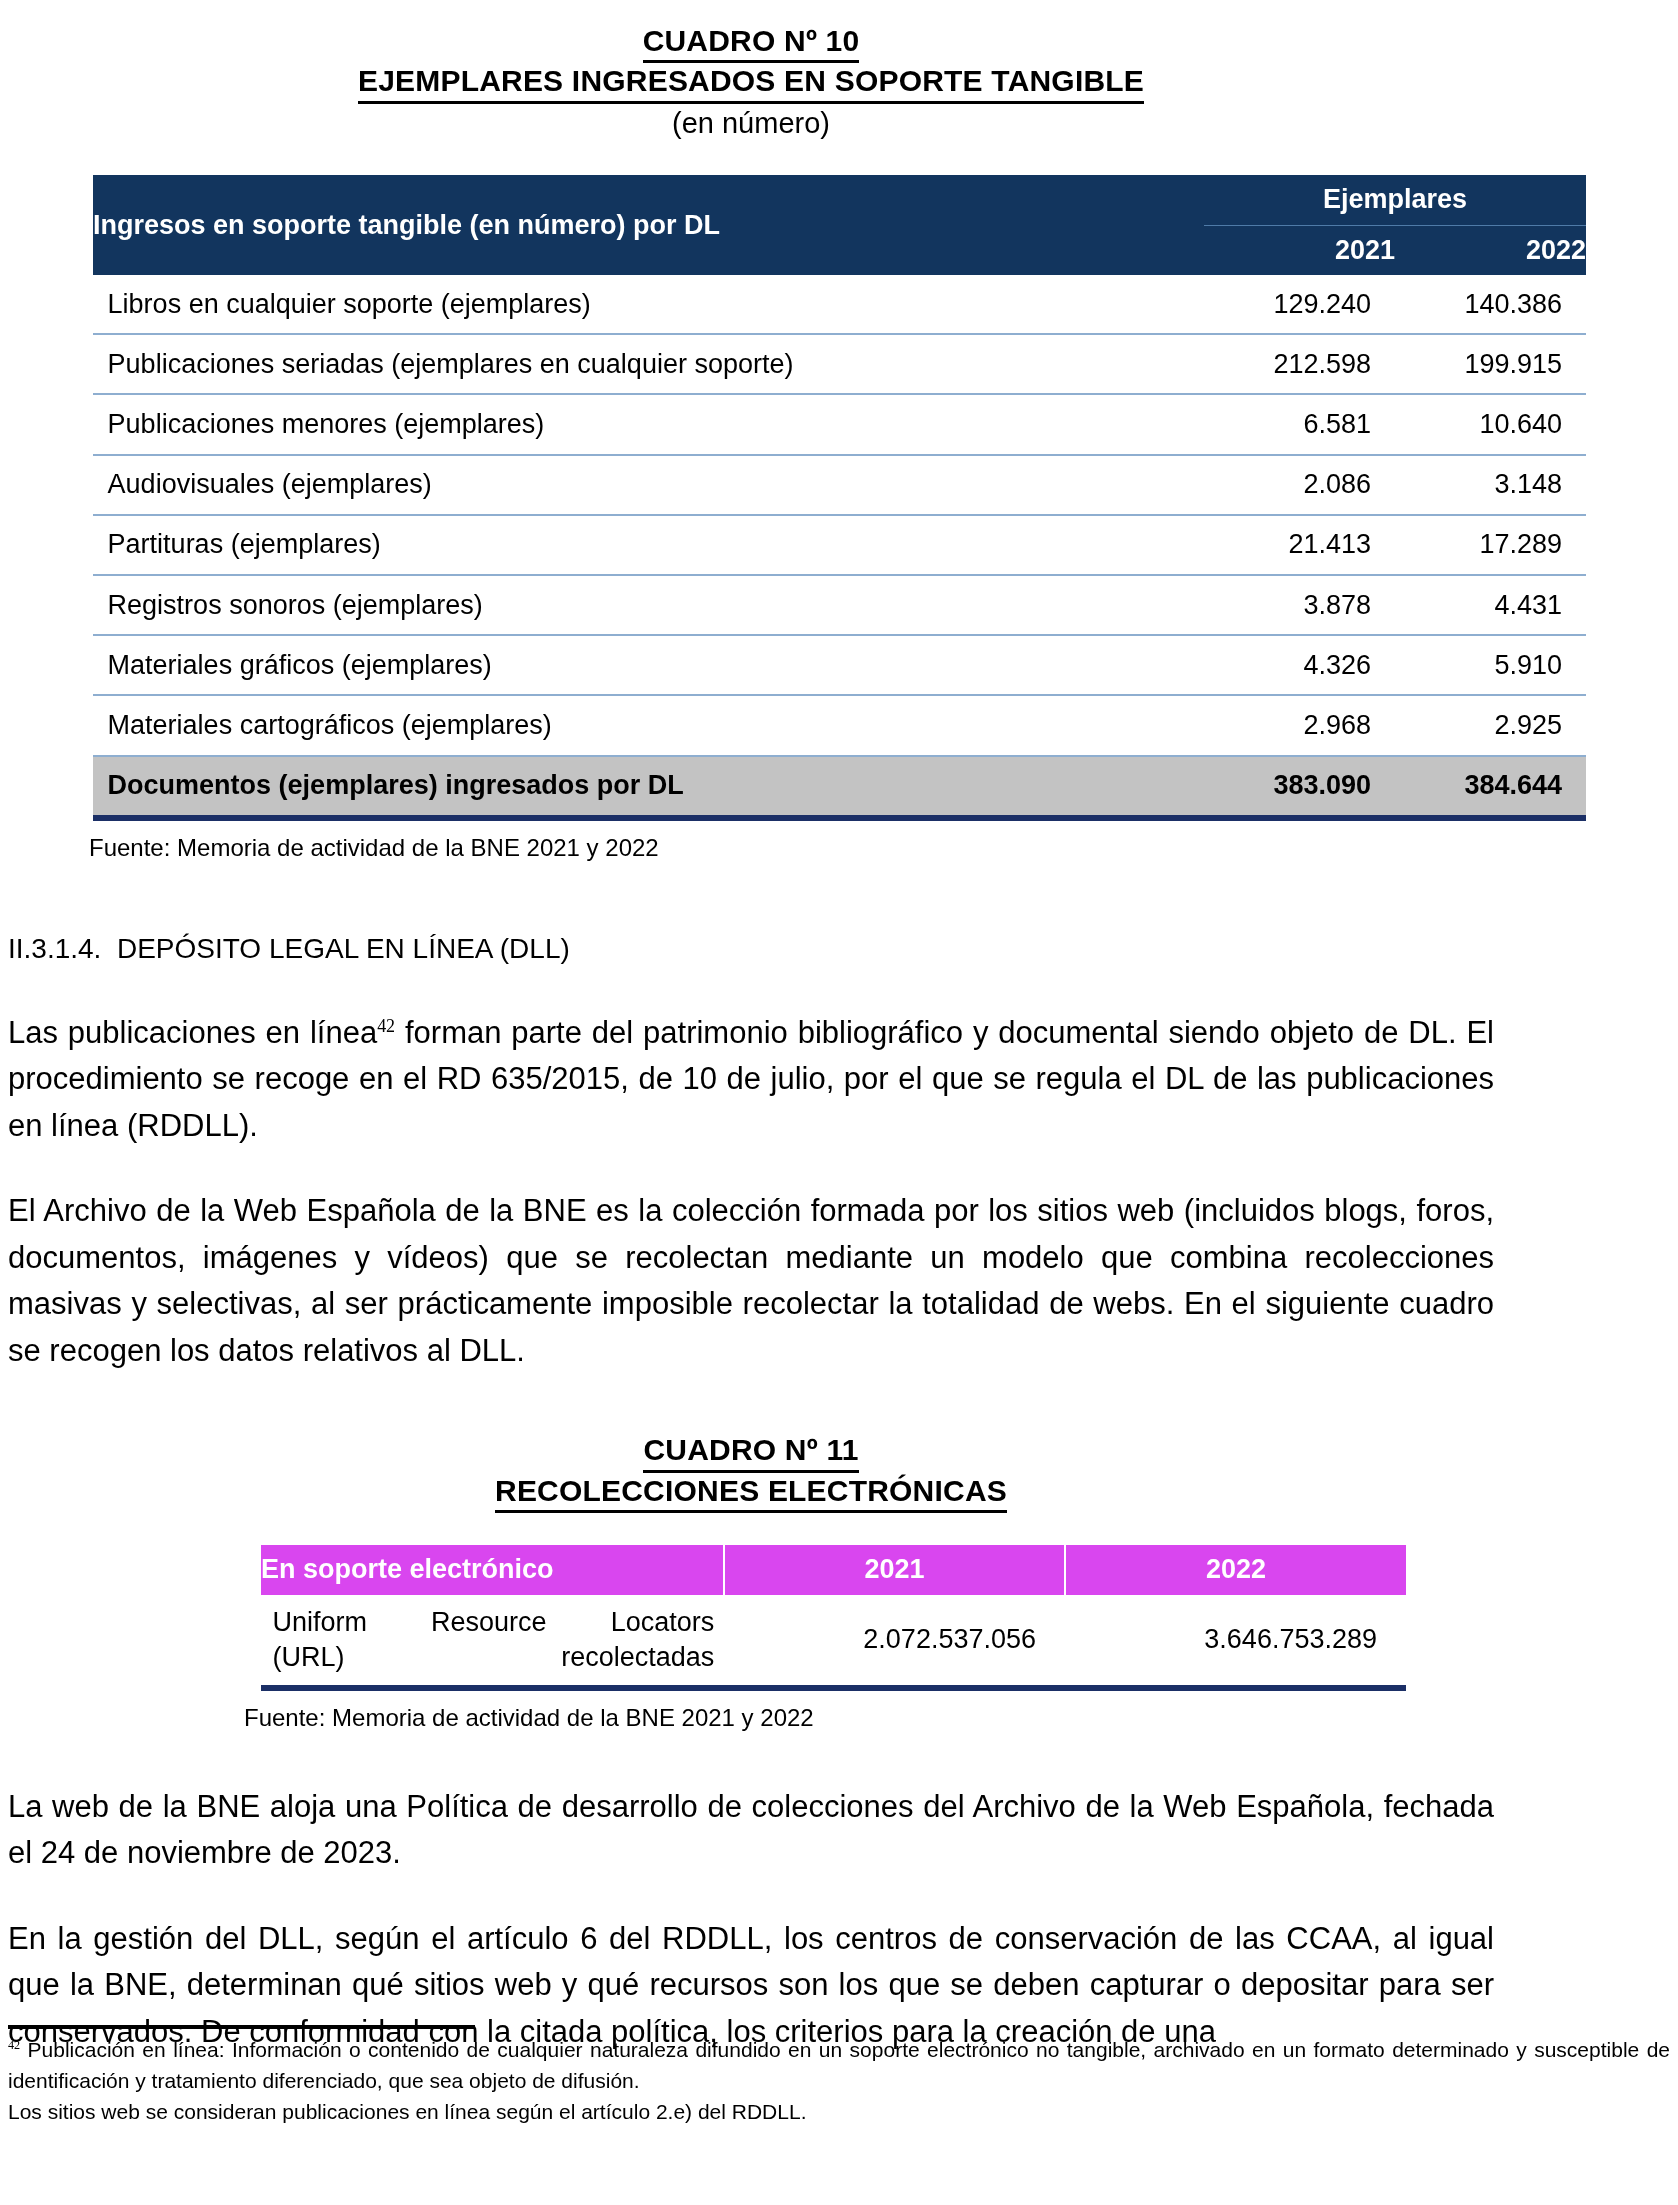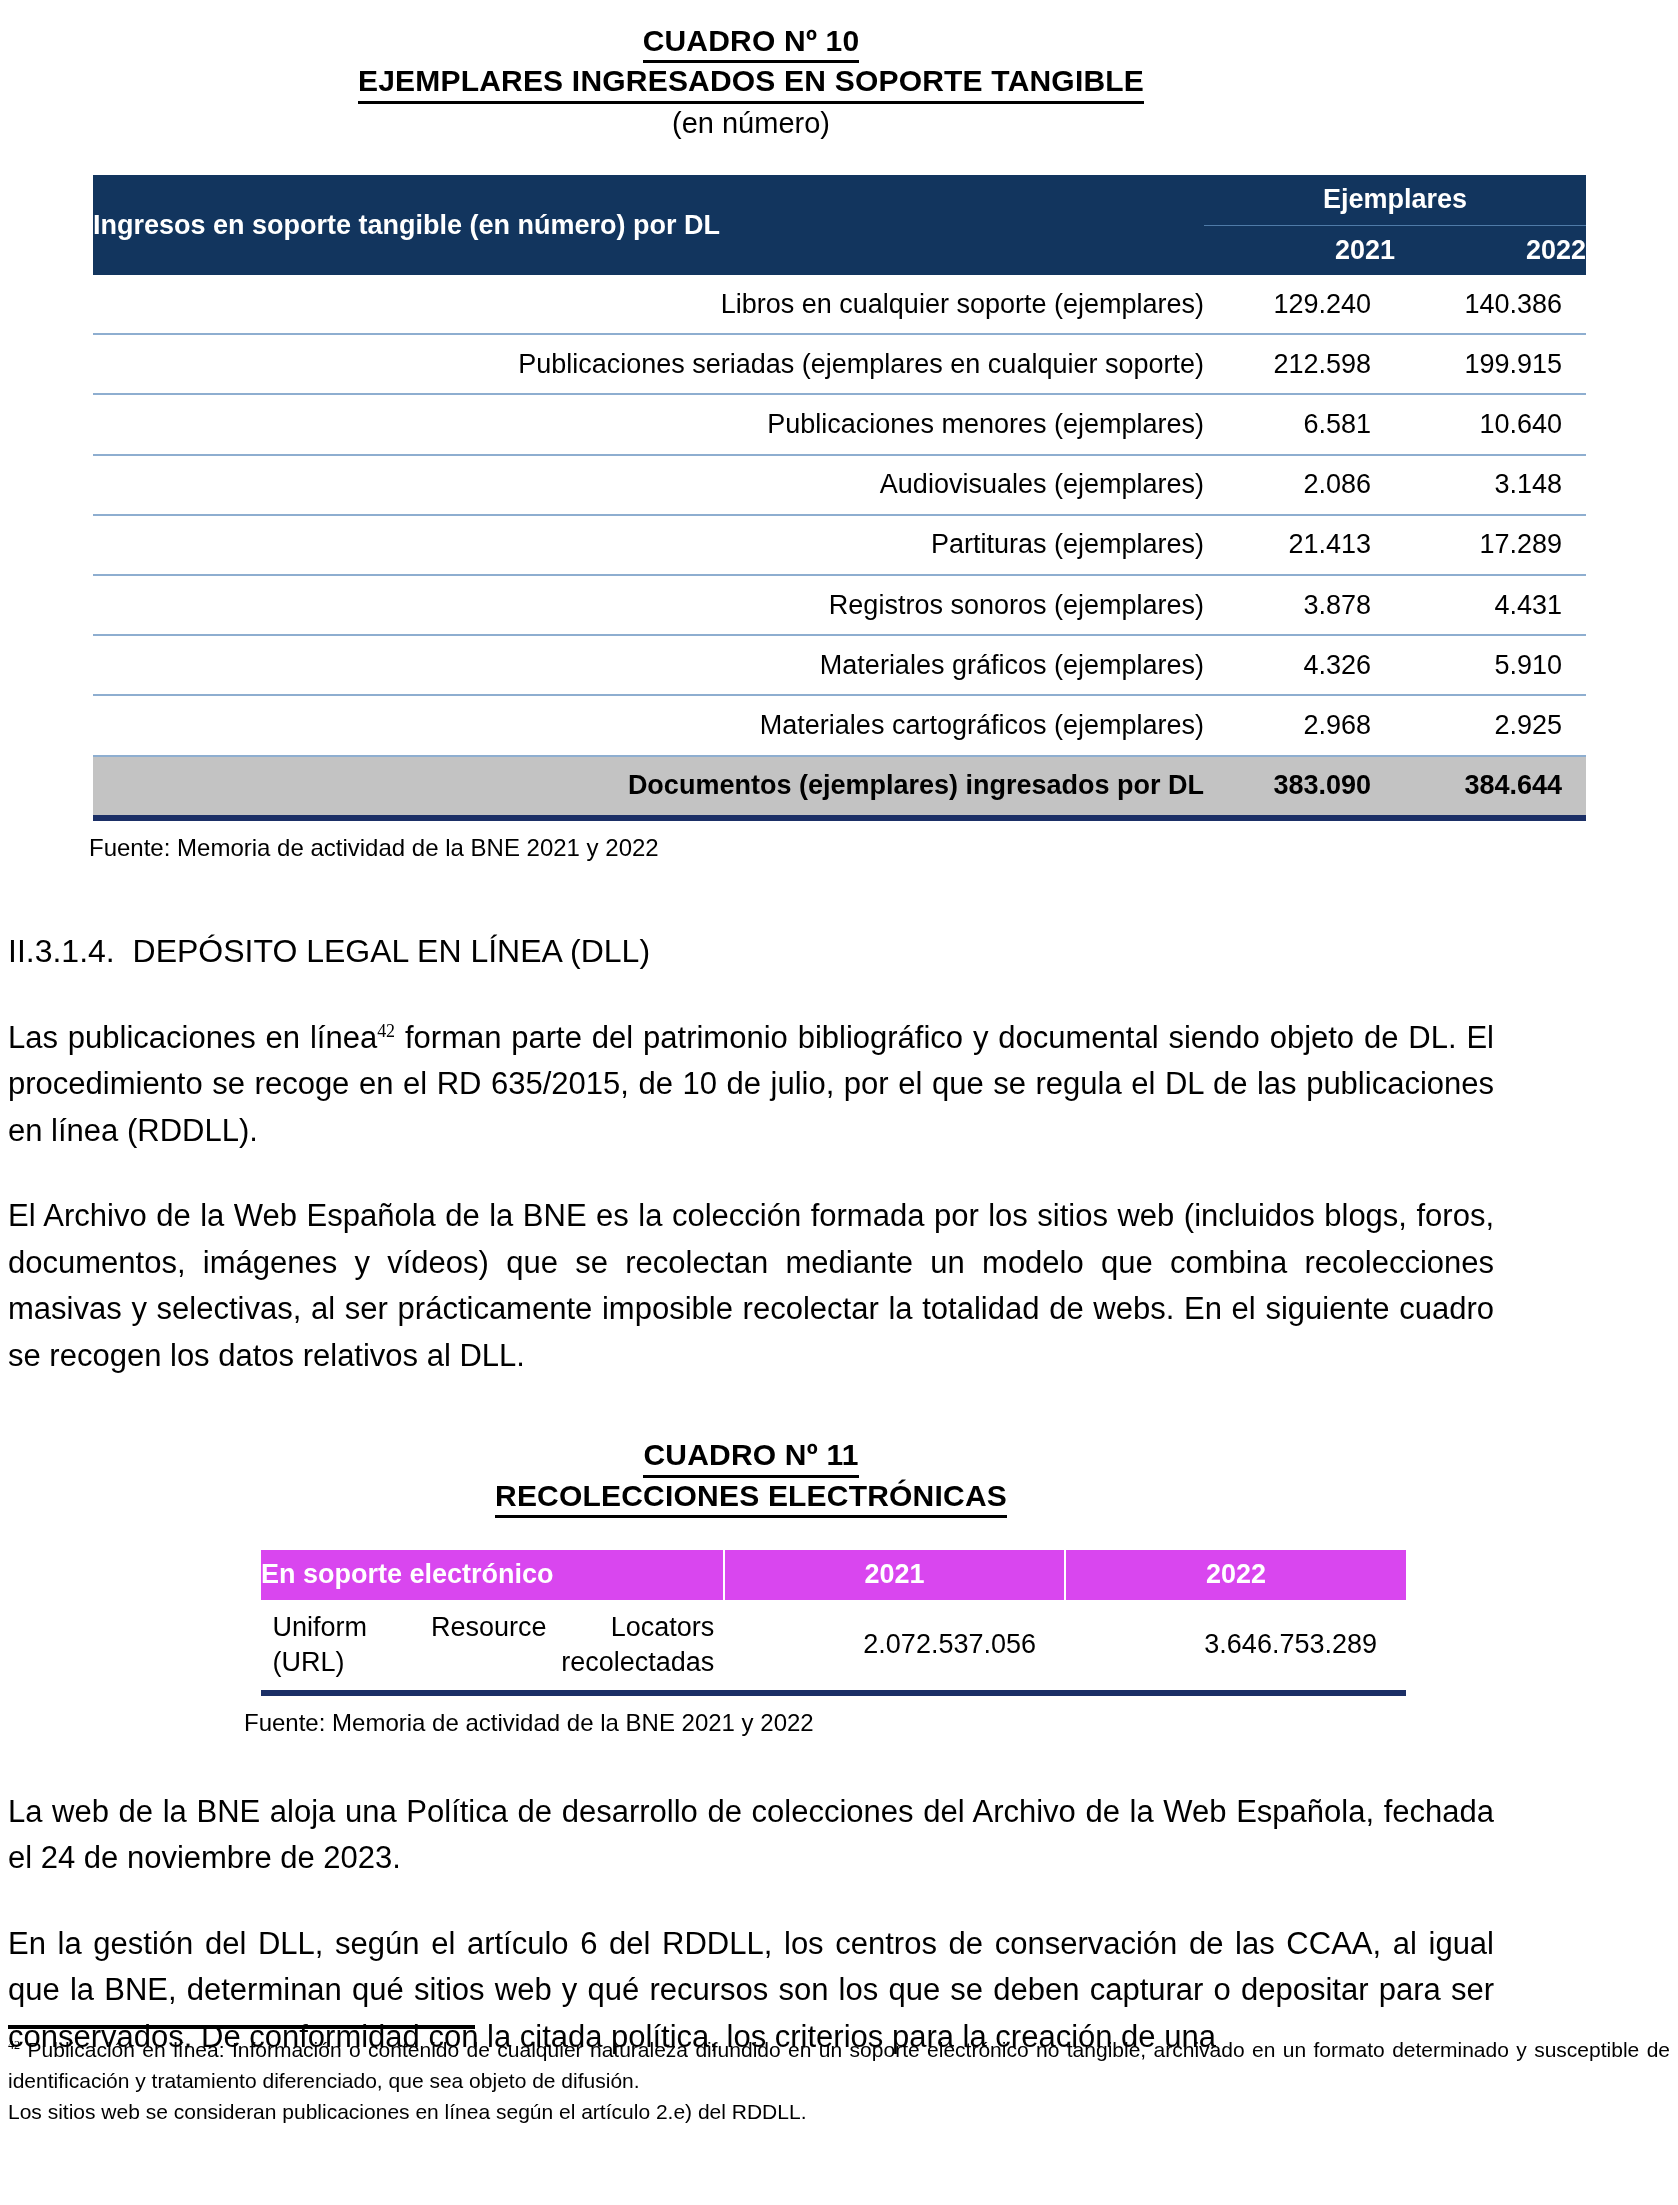--- a/index.html
+++ b/index.html
@@ -97,42 +97,42 @@
 
   table.t1 tbody td {
     font-size: 27px;
     padding: 10.6px 0 10.6px 0;
     border-bottom: 2.4px solid #8eaed0;
     background: #ffffff;
     vertical-align: middle;
     height: 37px;
   }
   table.t1 tbody td.lbl {
-    text-align: right;
+    text-align: left;
     padding-left: 14.6px;
   }
   table.t1 tbody td.num {
     text-align: right;
     padding-right: 24px;
   }
   table.t1 tbody tr.total td {
     background: #c3c3c3;
     font-weight: bold;
     border-bottom: 6.5px solid #1b2f66;
   }
 
   .fuente {
     font-size: 24px;
     margin-top: 13px;
     margin-left: 89px;
   }
 
   
   .section-heading {
-    font-size: 32px;
+    font-size: 28px;
     margin-left: 8px;
     white-space: pre;
   }
   p.body {
     font-size: 31px;
     line-height: 1.50;
     text-align: justify;
     text-justify: inter-word;
     margin: 0 8px 0 8px;
     hyphens: none;

